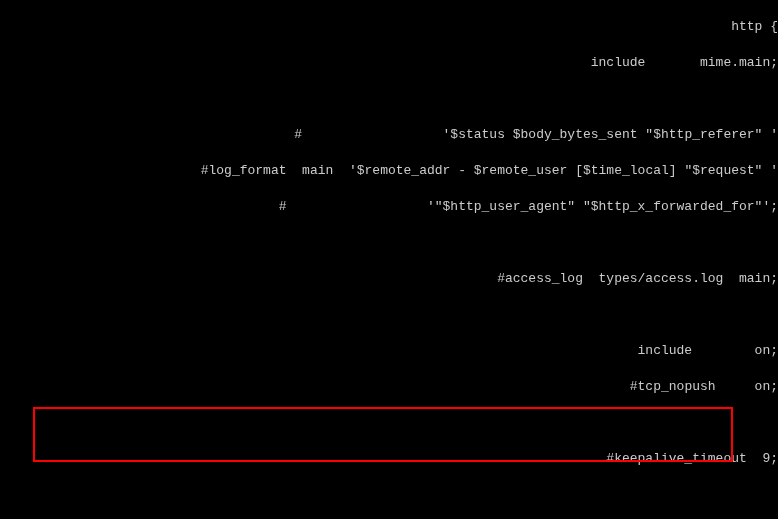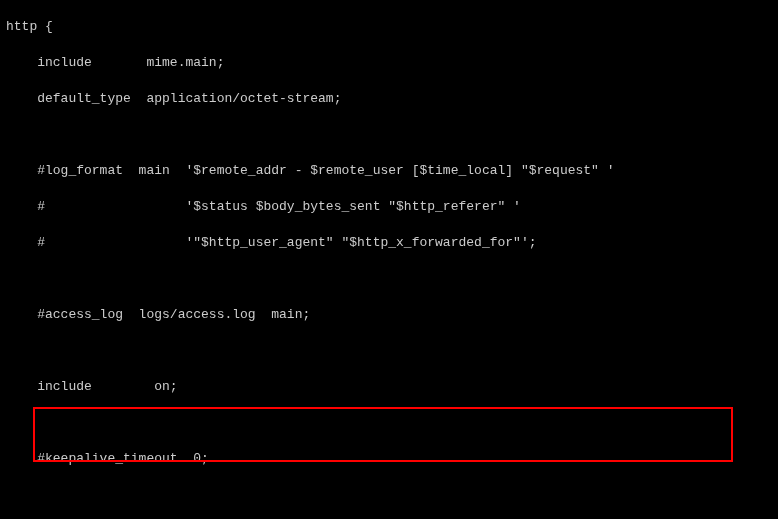--- a/index.html
+++ b/index.html
@@ -14,49 +14,50 @@
     height: 519px;
     overflow: hidden;
   }
   .editor {
     position: relative;
     padding: 0 0 0 6px;
     white-space: pre;
   }
   .line {
     height: 18px;
+    text-align: right;
   }
   .highlight-box {
     position: absolute;
     border: 2px solid #ff0000;
     left: 33px;
     width: 700px;
     top: 407px;
     height: 55px;
     box-sizing: border-box;
     pointer-events: none;
   }
 </style>
 </head>
 <body>
 
 <div class="editor">
 <div class="line">http {</div>
 <div class="line">    include       mime.main;</div>
-<div class="line">    default_type  application/octet-stream;</div>
 <div class="line"></div>
+<div class="line">    #                  '$status $body_bytes_sent "$http_referer" '</div>
 <div class="line">    #log_format  main  '$remote_addr - $remote_user [$time_local] "$request" '</div>
-<div class="line">    #                  '$status $body_bytes_sent "$http_referer" '</div>
 <div class="line">    #                  '"$http_user_agent" "$http_x_forwarded_for"';</div>
 <div class="line"></div>
-<div class="line">    #access_log  logs/access.log  main;</div>
+<div class="line">    #access_log  types/access.log  main;</div>
 <div class="line"></div>
 <div class="line">    include        on;</div>
+<div class="line">    #tcp_nopush     on;</div>
 <div class="line"></div>
-<div class="line">    #keepalive_timeout  0;</div>
+<div class="line">    #keepalive_timeout  9;</div>
 
 
 
 
 
 
 
 
 
 

